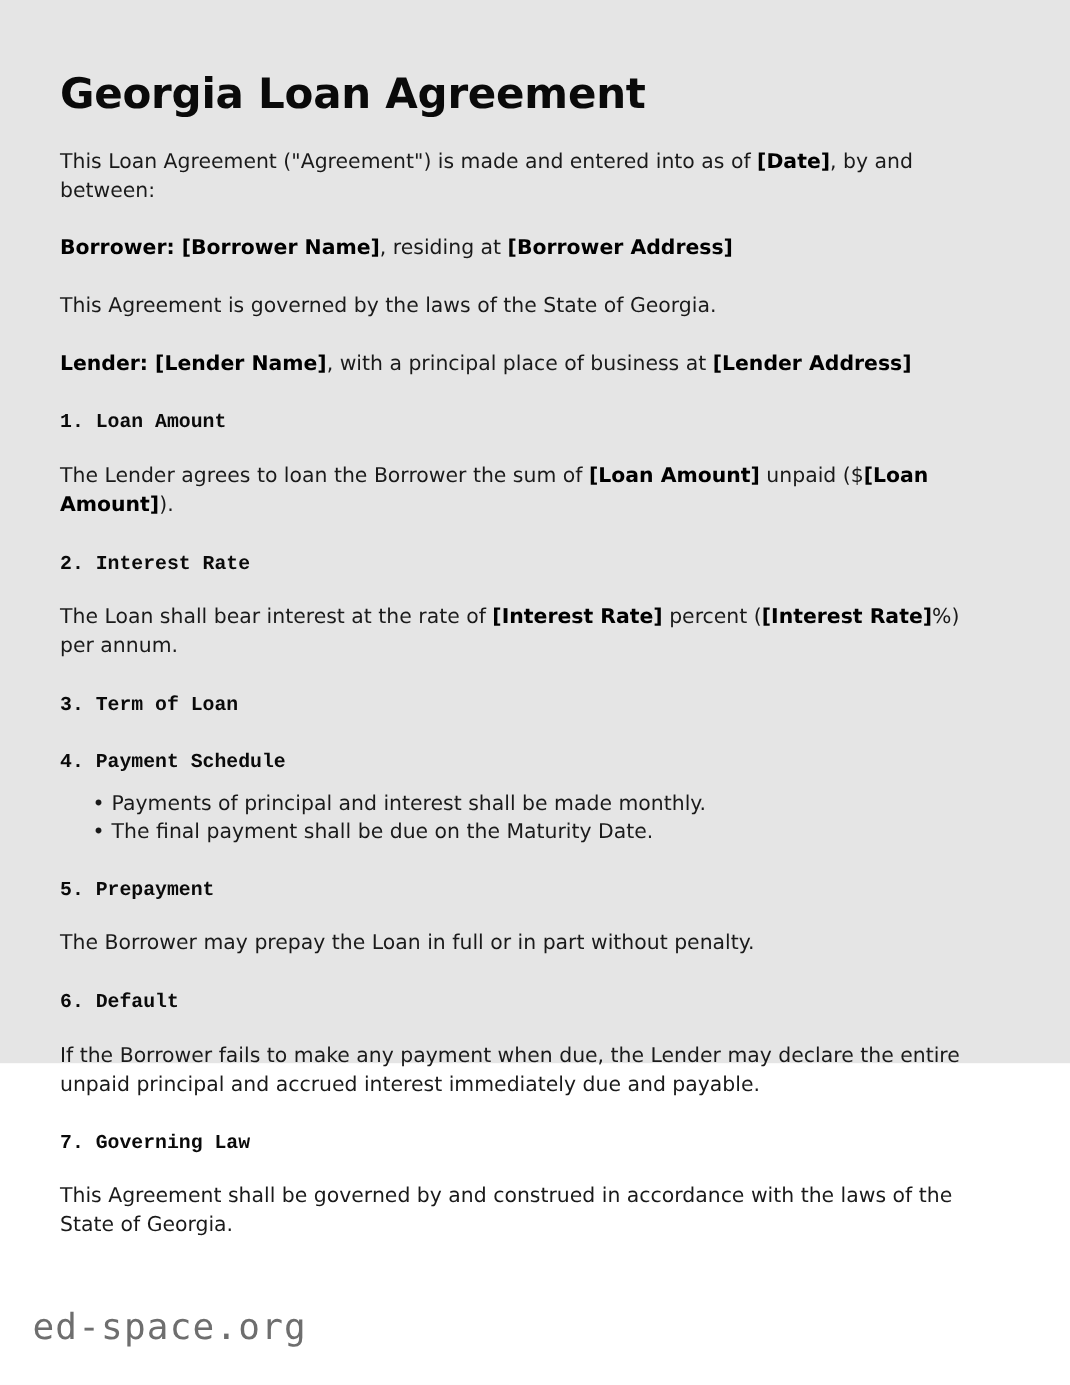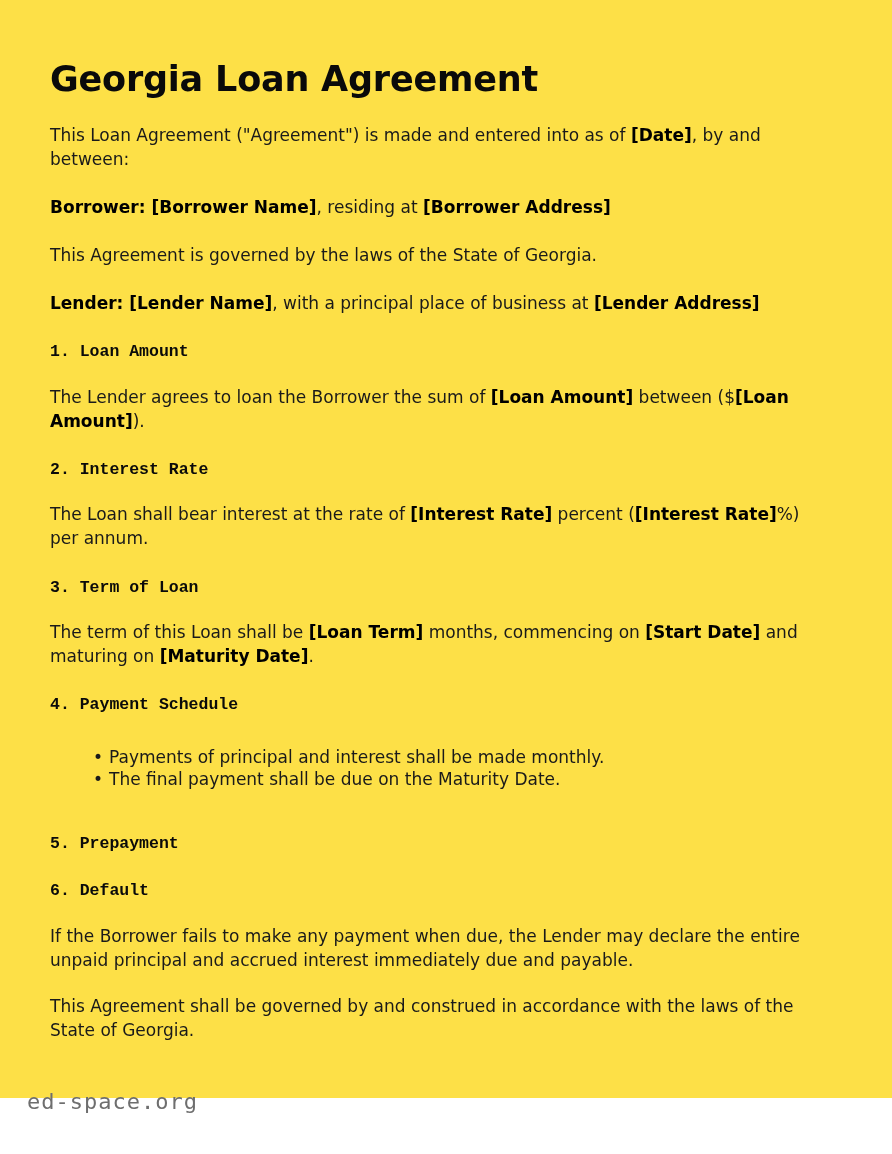--- a/index.html
+++ b/index.html
@@ -12,22 +12,22 @@
     width: 892px;
     height: 1154px;
     overflow: hidden;
     font-family: "DejaVu Sans", "Liberation Sans", sans-serif;
     color: #000000;
     -webkit-font-smoothing: antialiased;
   }
   .page {
     position: relative;
     width: 892px;
-    height: 1098px;
-    background: #fde047;
+    height: 886px;
+    background: #e5e5e5;
     box-sizing: border-box;
     padding: 0;
   }
   .doc-body {
     position: absolute;
     left: 50px;
     top: 0;
     width: 782px;
   }
   h1.doc-title {
@@ -52,21 +52,21 @@
   h2.section-heading {
     font-size: 16.5px;
     font-weight: bold;
     line-height: 1.3;
     margin: 0;
     padding-top: 26px;
     color: #0a0a0a;
     font-family: Liberation Mono, monospace;
   }
   ul.bullets {
-    margin: 16px;
+    margin: 0;
     padding: 14px 0 0 0;
     list-style: none;
   }
   ul.bullets li {
     position: relative;
     font-size: 17px;
     line-height: 1.33;
     padding-left: 43px;
     color: #1a1a1a;
   }
@@ -81,21 +81,21 @@
   }
   b, strong {
     font-weight: bold;
     color: #000000;
   }
   .watermark {
     position: absolute;
     left: 27px;
     top: 1089px;
     font-family: "DejaVu Sans Mono", "Liberation Mono", monospace;
-    font-size: 22px;
+    font-size: 30px;
     letter-spacing: 1px;
     color: #6e6e6e;
     white-space: nowrap;
   }
 </style>
 </head>
 <body>
 
 <div class="page">
   <div class="doc-body">
@@ -104,37 +104,38 @@
 
     <p class="para"><span>This Loan Agreement ("Agreement") is made and entered into as of </span><b>[Date]</b><span>, by and between:</span></p>
 
     <p class="para"><b>Borrower: [Borrower Name]</b><span>, residing at </span><b>[Borrower Address]</b></p>
 
     <p class="para">This Agreement is governed by the laws of the State of Georgia.</p>
 
     <p class="para"><b>Lender: [Lender Name]</b><span>, with a principal place of business at </span><b>[Lender Address]</b></p>
 
     <h2 class="section-heading">1. Loan Amount</h2>
-    <p class="para tight"><span>The Lender agrees to loan the Borrower the sum of </span><b>[Loan Amount]</b><span> between ($</span><b>[Loan Amount]</b><span>).</span></p>
+    <p class="para tight"><span>The Lender agrees to loan the Borrower the sum of </span><b>[Loan Amount]</b><span> unpaid ($</span><b>[Loan Amount]</b><span>).</span></p>
 
     <h2 class="section-heading">2. Interest Rate</h2>
     <p class="para tight"><span>The Loan shall bear interest at the rate of </span><b>[Interest Rate]</b><span> percent (</span><b>[Interest Rate]</b><span>%) per annum.</span></p>
 
     <h2 class="section-heading">3. Term of Loan</h2>
-    <p class="para tight"><span>The term of this Loan shall be </span><b>[Loan Term]</b><span> months, commencing on </span><b>[Start Date]</b><span> and maturing on </span><b>[Maturity Date]</b><span>.</span></p>
 
     <h2 class="section-heading">4. Payment Schedule</h2>
     <ul class="bullets">
       <li><span>Payments of principal and interest shall be made monthly.</span><b></b><span></span></li>
       <li><span>The final payment shall be due on the Maturity Date.</span><b></b><span></span></li>
     </ul>
 
     <h2 class="section-heading">5. Prepayment</h2>
+    <p class="para tight">The Borrower may prepay the Loan in full or in part without penalty.</p>
 
     <h2 class="section-heading">6. Default</h2>
     <p class="para tight">If the Borrower fails to make any payment when due, the Lender may declare the entire unpaid principal and accrued interest immediately due and payable.</p>
 
+    <h2 class="section-heading">7. Governing Law</h2>
     <p class="para tight">This Agreement shall be governed by and construed in accordance with the laws of the State of Georgia.</p>
 
   </div>
 
   <div class="watermark">ed-space.org</div>
 </div>
 
 </body></html>

